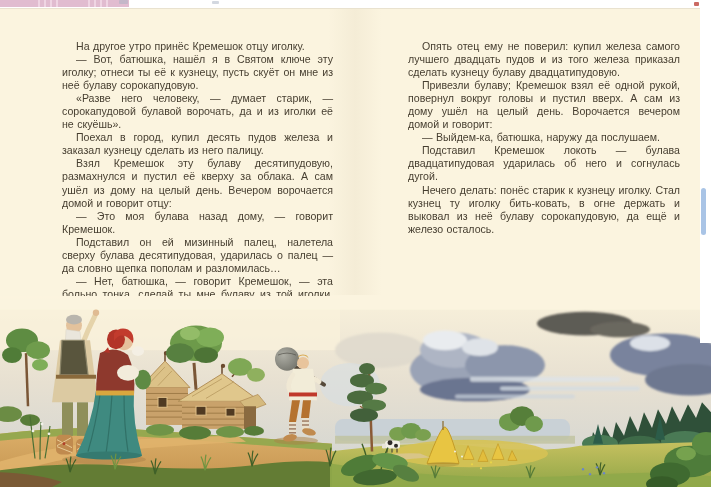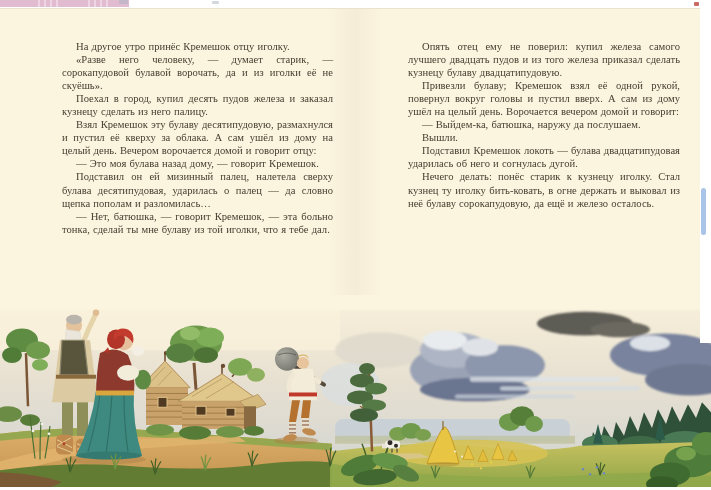--- a/index.html
+++ b/index.html
@@ -1,17 +1,17 @@
 <!DOCTYPE html>
 <html lang="ru"><head>
 <meta charset="utf-8">
 <style>
   html,body{margin:0;padding:0}
   .stage{position:relative;width:711px;height:490px;background:#bef264;overflow:hidden;
-         font-family:Liberation Serif, serif}
+         font-family:Liberation Sans, sans-serif}
   
   .top-strip{position:absolute;left:0;top:0;width:711px;height:8px;background:#ffffff}
   .prev-edge{position:absolute;left:0;top:0;width:129px;height:7px;background:#e1bcd0}
   .prev-edge .tick{position:absolute;top:0;width:2px;height:7px;background:#efd5e3}
   .top-dash{position:absolute;background:#a8b2c2;opacity:.5;border-radius:1px}
   .red-mark{position:absolute;left:694px;top:2px;width:5px;height:4px;background:#c25048;border-radius:1px;opacity:.85}
   
   .spread{position:absolute;left:0;top:8px;width:711px;height:479px;background:#fbf4df;
           border-top:1px solid rgba(0,0,0,.07)}
   .gutter-shade{position:absolute;left:328px;top:0;width:54px;height:286px;
@@ -46,33 +46,33 @@
     <div class="top-dash" style="left:119px;top:0;width:9px;height:4px"></div>
     <div class="top-dash" style="left:212px;top:1px;width:7px;height:3px"></div>
     <div class="red-mark"></div>
   </div>
 
   <div class="spread">
     <div class="gutter-shade"></div>
 
     <div class="text-col left" lang="ru">
         <p>На другое утро принёс Кремешок отцу иголку.</p>
+        <p>— Вот, батюшка, нашёл я в Святом ключе эту иголку; отнеси ты её к кузнецу, пусть скуёт он мне из неё булаву сорокапудовую.</p>
         <p>«Разве него человеку, — думает старик, — сорокапудовой булавой ворочать, да и из иголки её не скуёшь».</p>
         <p>Поехал в город, купил десять пудов железа и заказал кузнецу сделать из него палицу.</p>
         <p>Взял Кремешок эту булаву десятипудовую, размахнулся и пустил её кверху за облака. А сам ушёл из дому на целый день. Вечером ворочается домой и говорит отцу:</p>
         <p>— Это моя булава назад дому, — говорит Кремешок.</p>
         <p>Подставил он ей мизинный палец, налетела сверху булава десятипудовая, ударилась о палец — да словно щепка пополам и разломилась…</p>
         <p>— Нет, батюшка, — говорит Кремешок, — эта больно тонка, сделай ты мне булаву из той иголки, что я тебе дал.</p>
       </div>
 
     <div class="text-col right" lang="ru">
         <p>Опять отец ему не поверил: купил железа самого лучшего двадцать пудов и из того железа приказал сделать кузнецу булаву двадцатипудовую.</p>
         <p>Привезли булаву; Кремешок взял её одной рукой, повернул вокруг головы и пустил вверх. А сам из дому ушёл на целый день. Ворочается вечером домой и говорит:</p>
         <p>— Выйдем-ка, батюшка, наружу да послушаем.</p>
-        <p>Вышли.</p>
         <p>Подставил Кремешок локоть — булава двадцатипудовая ударилась об него и согнулась дугой.</p>
         <p>Нечего делать: понёс старик к кузнецу иголку. Стал кузнец ту иголку бить-ковать, в огне держать и выковал из неё булаву сорокапудовую, да ещё и железо осталось.</p>
       </div>
 
     <svg class="illustration" viewBox="0 0 711 195" preserveAspectRatio="none">
       <defs>
         <linearGradient id="sky" x1="0" y1="0" x2="0" y2="1">
           <stop offset="0" stop-color="#f9f1db"></stop>
           <stop offset="0.45" stop-color="#e7e0d1"></stop>
           <stop offset="1" stop-color="#cfd3d2"></stop>

